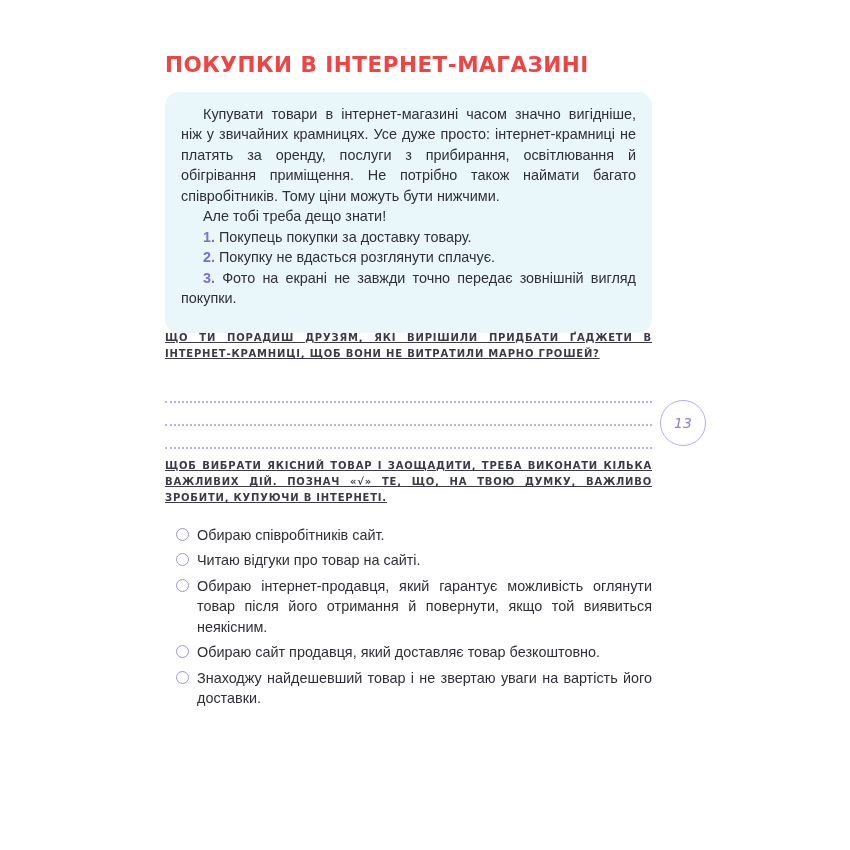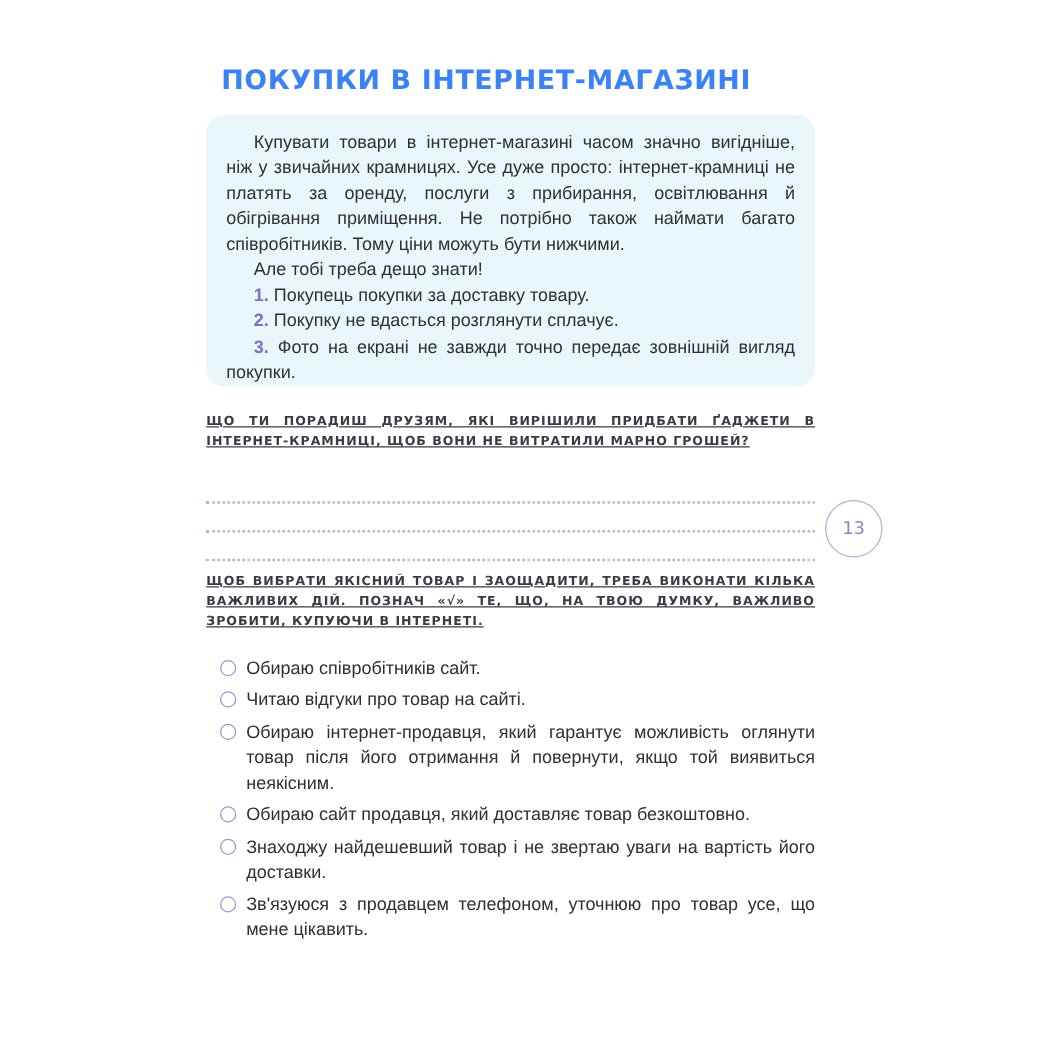--- a/index.html
+++ b/index.html
@@ -19,37 +19,37 @@
   .page {
     position: absolute;
     left: 0;
     top: 0;
     width: 850px;
     height: 850px;
   }
 
   .title {
     position: absolute;
-    left: 177px;
+    left: 165px;
     top: 52px;
     width: 520px;
     font-family: "DejaVu Sans", sans-serif;
     font-weight: bold;
     font-size: 21.5px;
     letter-spacing: 0.5px;
-    color: #3b82f6;
+    color: #ef4444;
     text-transform: uppercase;
   }
 
   .intro-box {
     position: absolute;
     left: 165px;
     top: 92px;
     width: 487px;
-    padding: 12px 16px 0 16px;
+    padding: 12px 16px 24px 16px;
     box-sizing: border-box;
     background: #e9f7fb;
     border-radius: 14px;
   }
 
   .intro-box p {
     margin: 0;
     font-size: 14.4px;
     line-height: 1.42;
     text-align: justify;
@@ -114,20 +114,21 @@
     width: 44px;
     height: 44px;
     border-radius: 50%;
     border: 1.5px solid #b7aee0;
     color: #8d83cd;
     font-size: 14px;
     display: flex;
     align-items: center;
     justify-content: center;
     font-family: "DejaVu Sans", sans-serif;
+    font-style: italic;
   }
 
   .options {
     position: absolute;
     left: 165px;
     top: 525px;
     width: 487px;
   }
 
   .option {
@@ -193,19 +194,15 @@
       <span>Обираю інтернет-продавця, який гарантує можливість оглянути товар після його отримання й повернути, якщо той виявиться неякісним.</span>
     </div>
     <div class="option">
       <span class="bullet"></span>
       <span>Обираю сайт продавця, який доставляє товар безкоштовно.</span>
     </div>
     <div class="option">
       <span class="bullet"></span>
       <span>Знаходжу найдешевший товар і не звертаю уваги на вартість його доставки.</span>
     </div>
-    <div class="option">
-      <span class="bullet"></span>
-      <span>Зв'язуюся з продавцем телефоном, уточнюю про товар усе, що мене цікавить.</span>
-    </div>
   </div>
 
 </div>
 
 </body></html>

